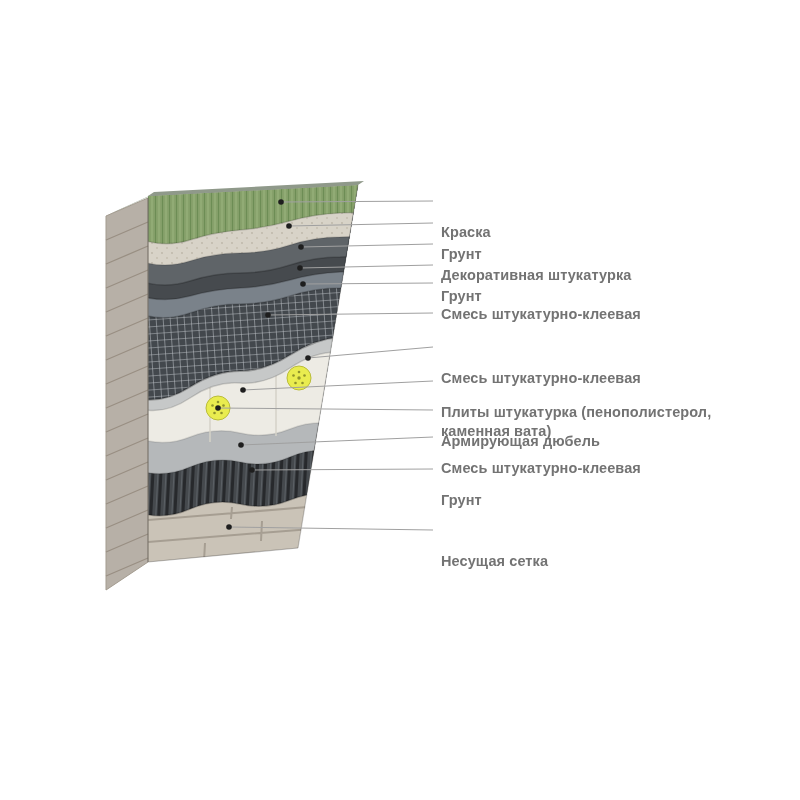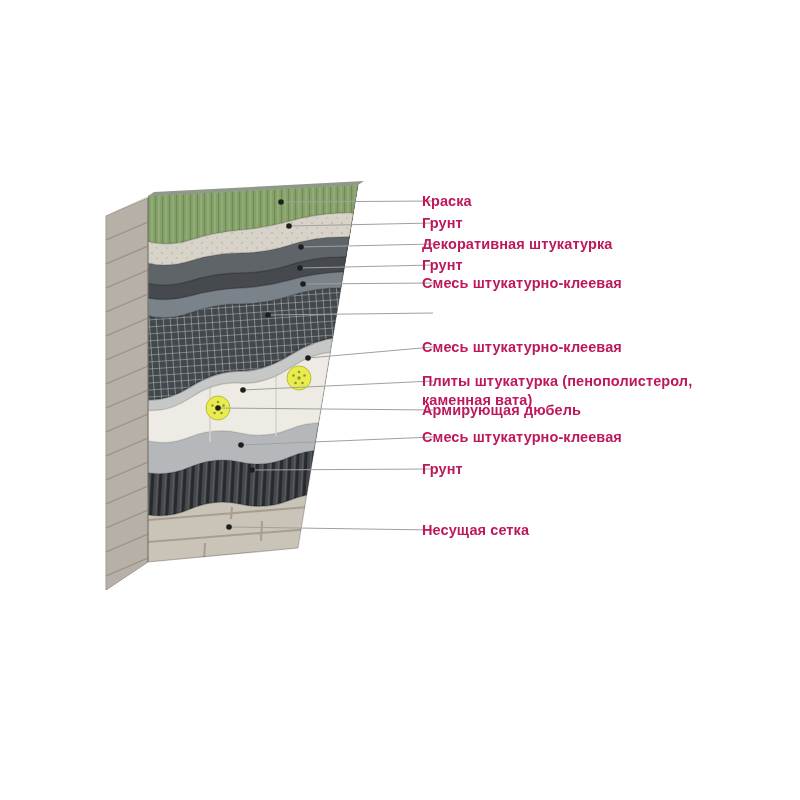--- a/index.html
+++ b/index.html
@@ -1,21 +1,21 @@
 <!DOCTYPE html>
 <html><head>
 <meta charset="utf-8">
 <style>
   html,body{margin:0;padding:0;background:#ffffff;}
   .page{position:relative;width:800px;height:800px;background:#ffffff;overflow:hidden;
         font-family:"Liberation Sans",sans-serif;}
   .diagram-svg{position:absolute;left:0;top:0;}
-  .callout{position:absolute;left:422px;max-width:300px;
+  .callout{position:absolute;left:441px;max-width:300px;
            font:700 14.5px/19px "Liberation Sans",sans-serif;
-           color:#be185d;letter-spacing:.1px;}
+           color:#737373;letter-spacing:.1px;margin-top:31px;}
 </style>
 </head>
 <body>
 
 <div class="page">
 
   <svg class="diagram-svg" width="800" height="800" viewBox="0 0 800 800">
     <defs>
       <clipPath id="faceClip">
         <polygon points="148,196 358,185 298,548 148,562"></polygon>

